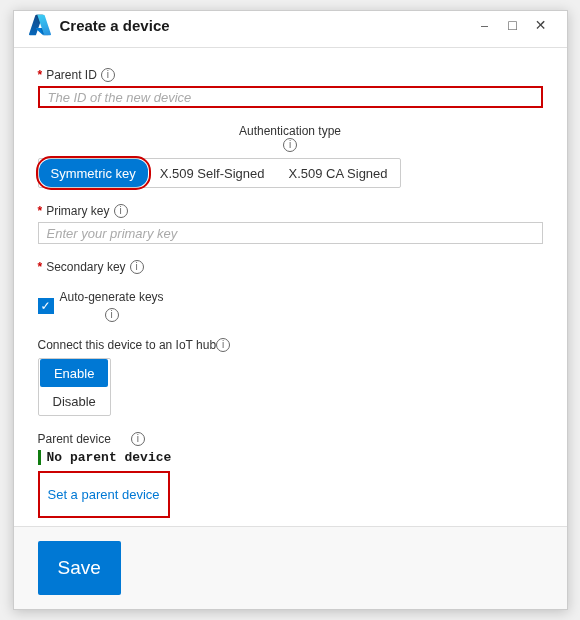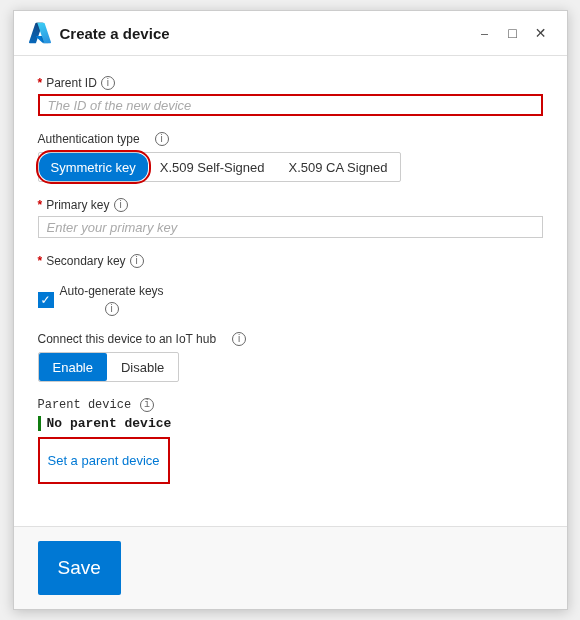--- a/index.html
+++ b/index.html
@@ -19,21 +19,21 @@
       height: 600px;
       border: 1px solid #ccc;
       box-shadow: 0 2px 12px rgba(0,0,0,0.2);
       display: flex;
       flex-direction: column;
     }
     .title-bar {
       display: flex;
       align-items: center;
       justify-content: space-between;
-      padding: 10px 14px 10px 14px;
+      padding: 2px 14px 10px 14px;
       border-bottom: 1px solid #e0e0e0;
       background: #fff;
     }
     .title-bar-left {
       display: flex;
       align-items: center;
       gap: 8px;
     }
     .title-text {
       font-size: 15px;
@@ -111,21 +111,22 @@
 
     .auth-type-group {
       margin-bottom: 16px;
     }
     .auth-type-label {
       font-size: 12px;
       color: #333;
       margin-bottom: 6px;
       display: flex;
       align-items: center;
-      gap: 15px;
+      gap: 0;
+      flex-direction: column;
     }
     .auth-buttons {
       display: flex;
       gap: 0;
       align-items: center;
       border: 1px solid #ccc;
       border-radius: 2px;
       width: fit-content;
     }
     .auth-btn {
@@ -177,29 +178,30 @@
 
     .connect-group {
       margin-bottom: 16px;
     }
     .connect-label {
       font-size: 12px;
       color: #333;
       margin-bottom: 6px;
       display: flex;
       align-items: center;
-      gap: 16px;
+      gap: 0;
     }
     .connect-buttons {
       display: flex;
       gap: 0;
       align-items: center;
       border: 1px solid #ccc;
       border-radius: 2px;
       width: fit-content;
+      flex-direction: column;
     }
     .connect-btn {
       padding: 4px 14px;
       font-size: 13px;
       cursor: pointer;
       border: none;
       background: none;
       color: #333;
       height: 28px;
     }
@@ -211,22 +213,21 @@
 
     .parent-device-group {
       margin-bottom: 16px;
     }
     .parent-label {
       font-size: 12px;
       color: #333;
       margin-bottom: 4px;
       display: flex;
       align-items: center;
-      gap: 9px;
-      font-family: Liberation Mono, monospace;
+      gap: 20px;
     }
     .no-parent-text {
       font-size: 13px;
       font-weight: 600;
       color: #1a1a1a;
       border-left: 3px solid #107c10;
       padding-left: 6px;
       margin-bottom: 6px;
       font-family: Liberation Mono, monospace;
     }

